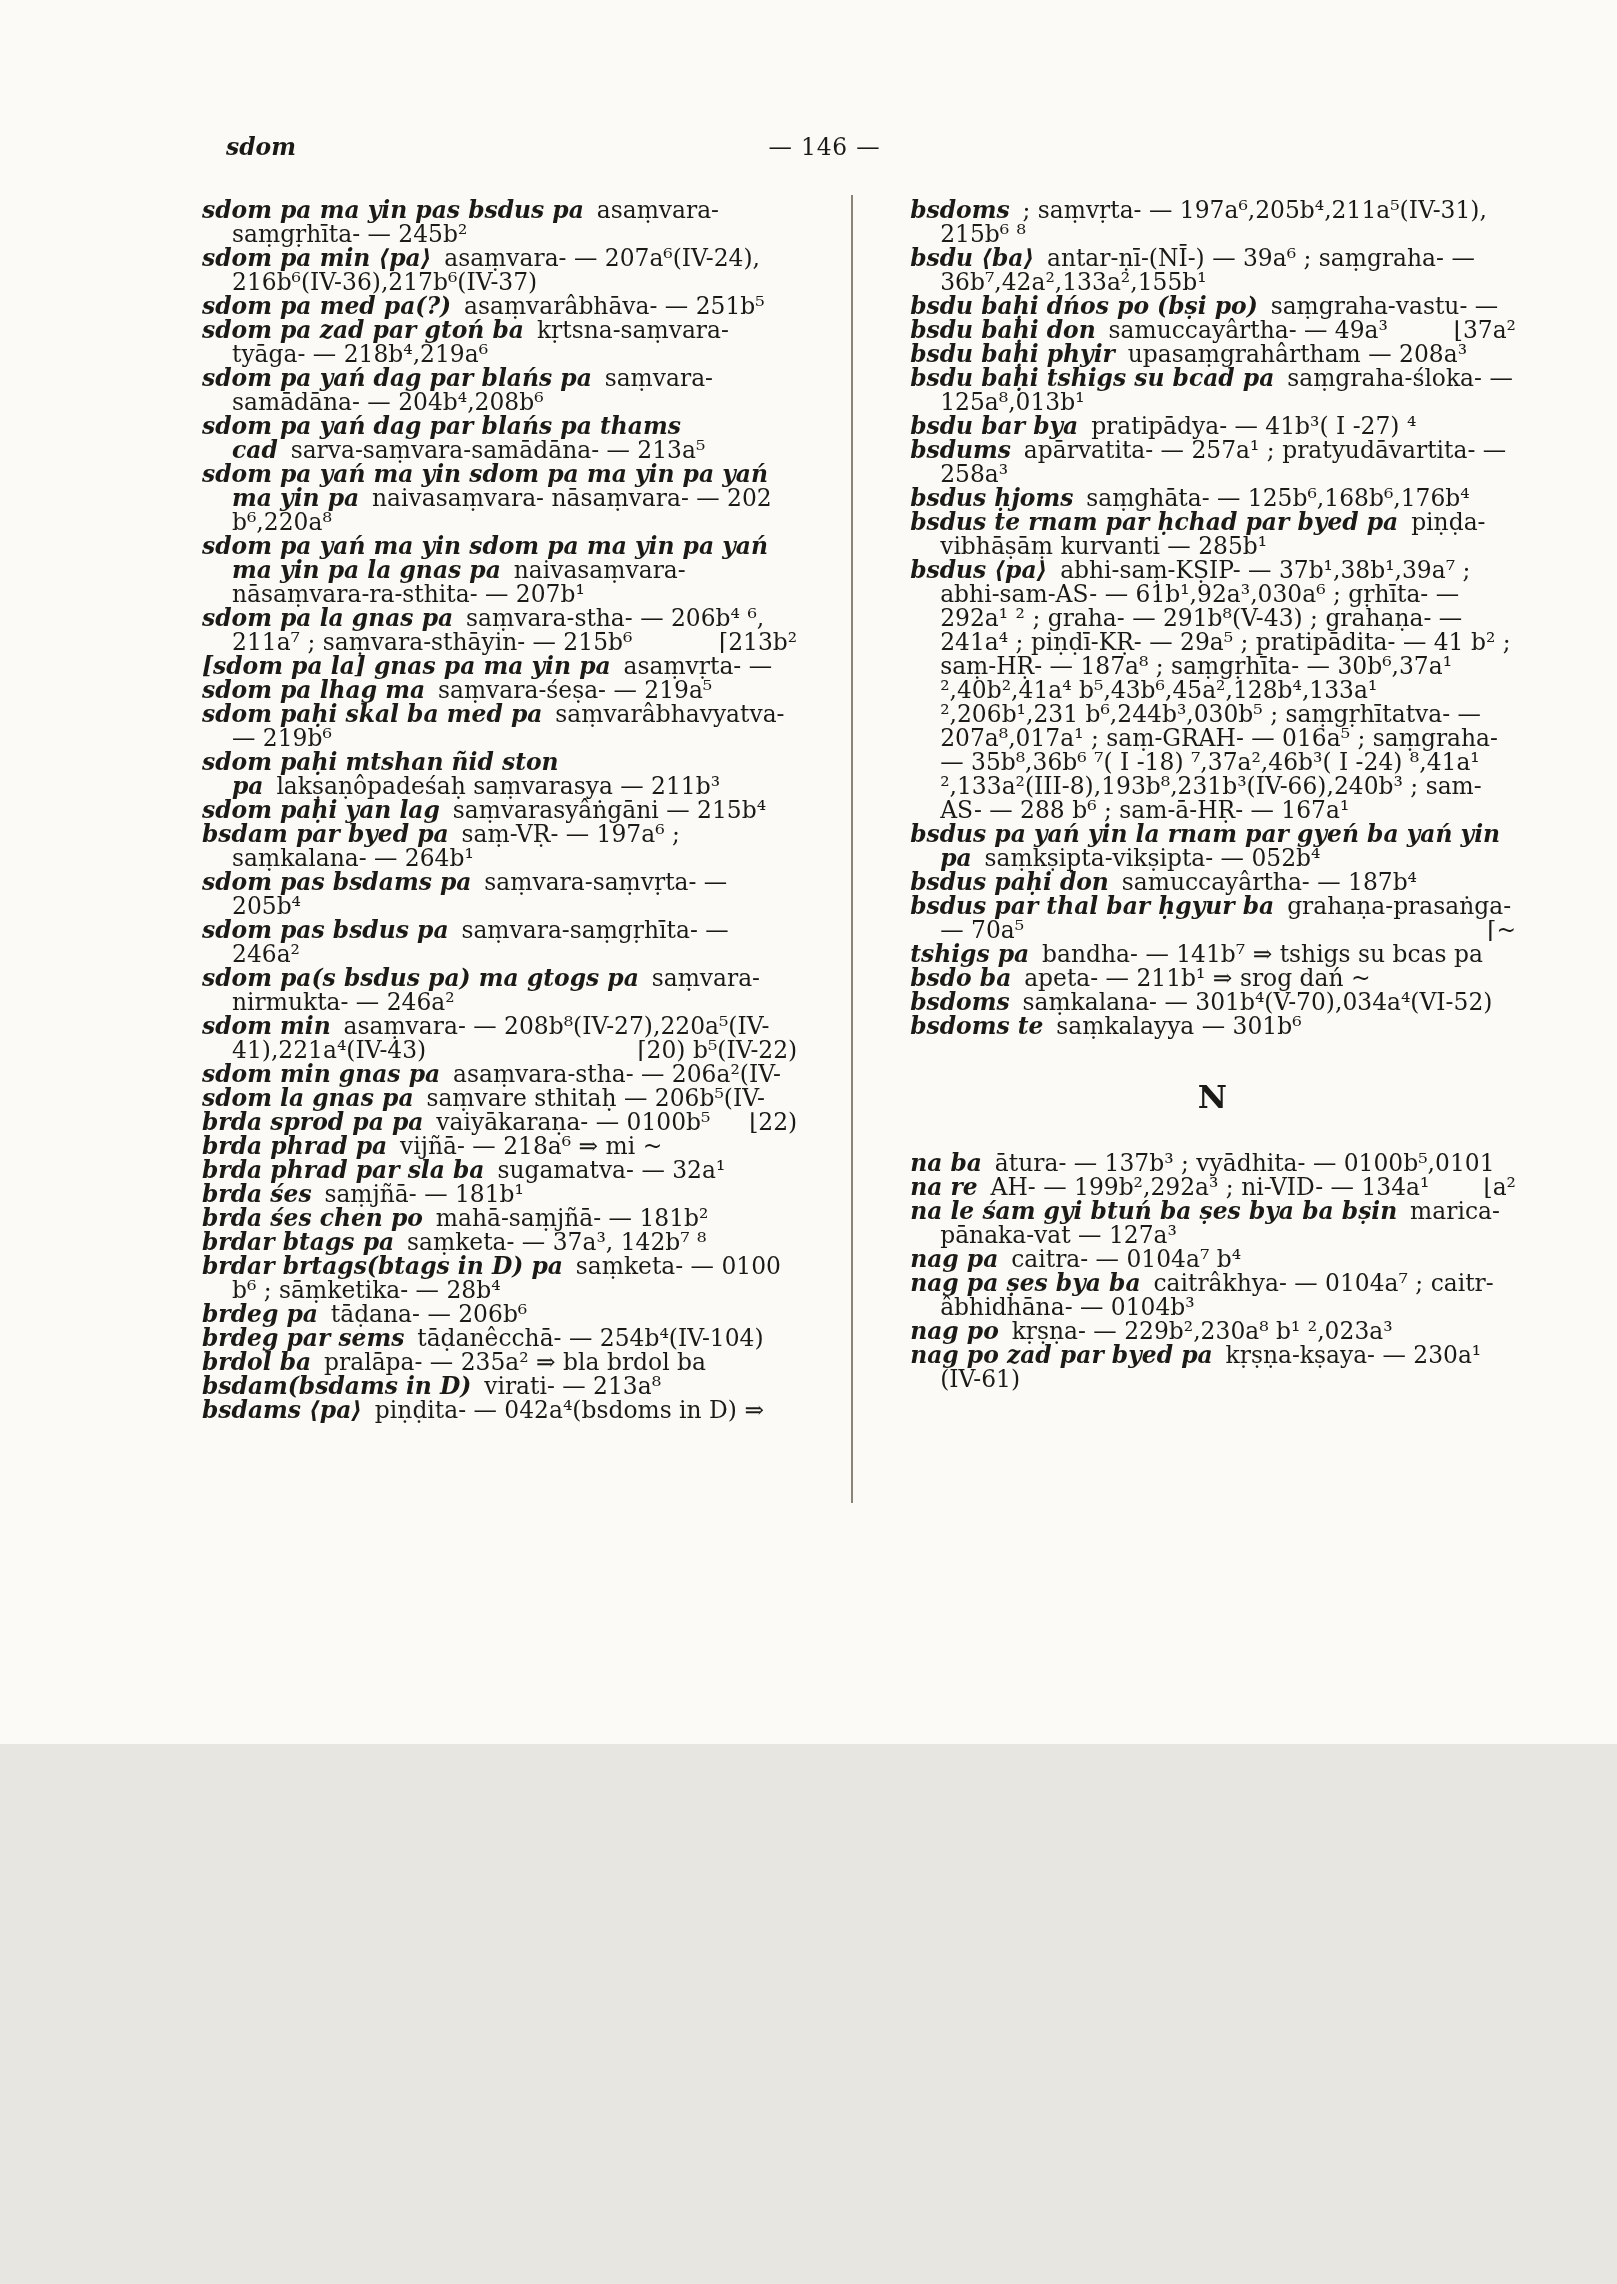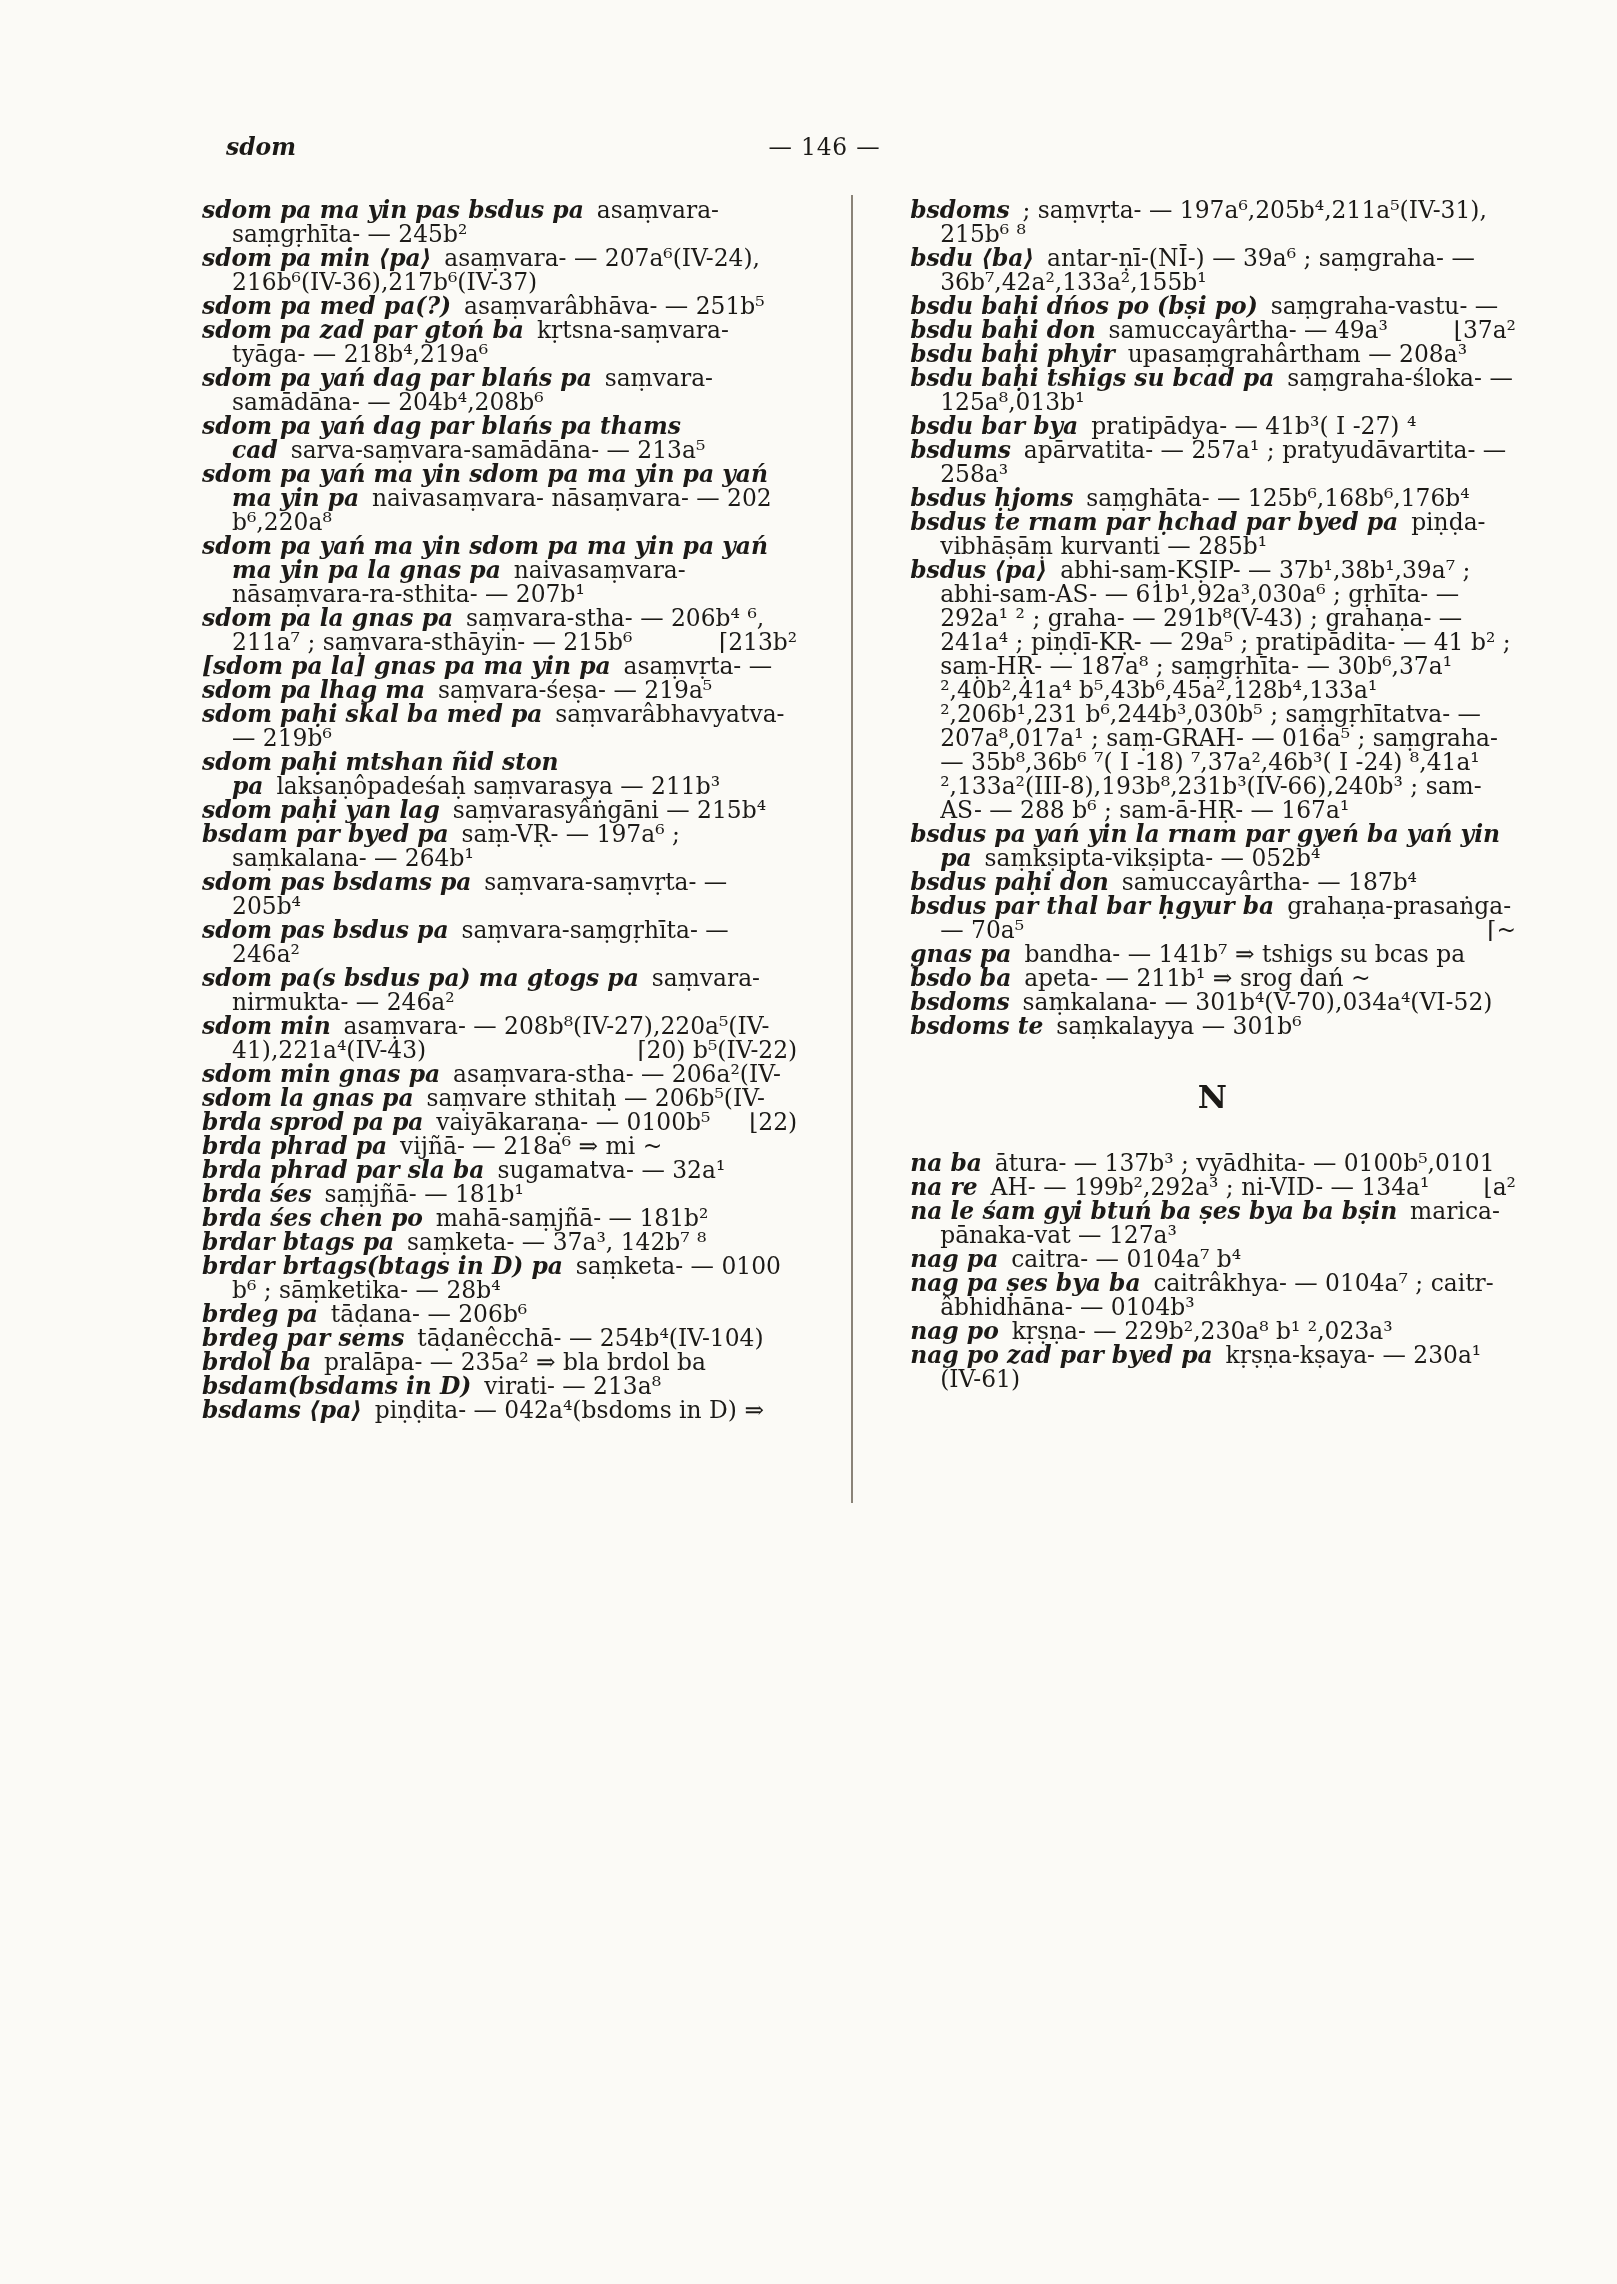--- a/index.html
+++ b/index.html
@@ -1,19 +1,19 @@
 <!DOCTYPE html>
 <html style="font-size:12px"><head>
 <meta charset="utf-8">
 <style>
   * { margin:0; padding:0; box-sizing:border-box; }
   html,body { background:#e8e6e1; }
   .page {
     position:relative;
-    width:1617px; height:2284px;
+    width:1617px; height:1744px;
     background:#fbfaf6;
     font-family:"DejaVu Serif","DejaVu Sans",serif;
     color:#1c1a17;
     overflow:hidden;
   }
   .header-row { position:absolute; top:133px; left:0; width:100%; height:33px; }
   .running-head {
     position:absolute; left:226px; top:0;
     font-style:italic; font-weight:bold; font-size:23.4px;
   }
@@ -95,21 +95,21 @@
           <p class="entry"><span class="term">bsdu baḥi phyir</span><span class="body">upasaṃgrahârtham — 208a³</span></p>
           <p class="entry"><span class="term">bsdu baḥi tshigs su bcad pa</span><span class="body">saṃgraha-śloka- — 125a⁸,013b¹</span></p>
           <p class="entry"><span class="term">bsdu bar bya</span><span class="body">pratipādya- — 41b³( I -27) ⁴</span></p>
           <p class="entry"><span class="term">bsdums</span><span class="body">apārvatita- — 257a¹ ; pratyudāvartita- — 258a³</span></p>
           <p class="entry"><span class="term">bsdus ḥjoms</span><span class="body">saṃghāta- — 125b⁶,168b⁶,176b⁴</span></p>
           <p class="entry"><span class="term">bsdus te rnam par ḥchad par byed pa</span><span class="body">piṇḍa-vibhāṣāṃ kurvanti — 285b¹</span></p>
           <p class="entry"><span class="term">bsdus ⟨pa⟩</span><span class="body">abhi-saṃ-KṢIP- — 37b¹,38b¹,39a⁷ ; abhi-sam-AS- — 61b¹,92a³,030a⁶ ; gṛhīta- — 292a¹ ² ; graha- — 291b⁸(V-43) ; grahaṇa- — 241a⁴ ; piṇḍī-KṚ- — 29a⁵ ; pratipādita- — 41 b² ; saṃ-HṚ- — 187a⁸ ; saṃgṛhīta- — 30b⁶,37a¹ ²,40b²,41a⁴ b⁵,43b⁶,45a²,128b⁴,133a¹ ²,206b¹,231 b⁶,244b³,030b⁵ ; saṃgṛhītatva- — 207a⁸,017a¹ ; saṃ-GRAH- — 016a⁵ ; saṃgraha- — 35b⁸,36b⁶ ⁷( I -18) ⁷,37a²,46b³( I -24) ⁸,41a¹ ²,133a²(III-8),193b⁸,231b³(IV-66),240b³ ; sam-AS- — 288 b⁶ ; sam-ā-HṚ- — 167a¹</span></p>
           <p class="entry"><span class="term">bsdus pa yań yin la rnam par gyeń ba yań yin pa</span><span class="body">saṃkṣipta-vikṣipta- — 052b⁴</span></p>
           <p class="entry"><span class="term">bsdus paḥi don</span><span class="body">samuccayârtha- — 187b⁴</span></p>
           <p class="entry"><span class="term">bsdus par thal bar ḥgyur ba</span><span class="body">grahaṇa-prasaṅga- — 70a⁵</span><span class="note">⌈~</span></p>
-          <p class="entry"><span class="term">gnas pa</span><span class="body">bandha- — 141b⁷ ⇒ tshigs su bcas pa</span></p>
+          <p class="entry"><span class="term">tshigs pa</span><span class="body">bandha- — 141b⁷ ⇒ tshigs su bcas pa</span></p>
           <p class="entry"><span class="term">bsdo ba</span><span class="body">apeta- — 211b¹ ⇒ srog dań ~</span></p>
           <p class="entry"><span class="term">bsdoms</span><span class="body">saṃkalana- — 301b⁴(V-70),034a⁴(VI-52)</span></p>
           <p class="entry"><span class="term">bsdoms te</span><span class="body">saṃkalayya — 301b⁶</span></p>
         </div>
       <div class="section-heading">N</div>
       <div id="col-right-bottom">
           <p class="entry"><span class="term">na ba</span><span class="body">ātura- — 137b³ ; vyādhita- — 0100b⁵,0101</span></p>
           <p class="entry"><span class="term">na re</span><span class="body">AH- — 199b²,292a³ ; ni-VID- — 134a¹</span><span class="note">⌊a²</span></p>
           <p class="entry"><span class="term">na le śam gyi btuń ba ṣes bya ba bṣin</span><span class="body">marica-pānaka-vat — 127a³</span></p>
           <p class="entry"><span class="term">nag pa</span><span class="body">caitra- — 0104a⁷ b⁴</span></p>

